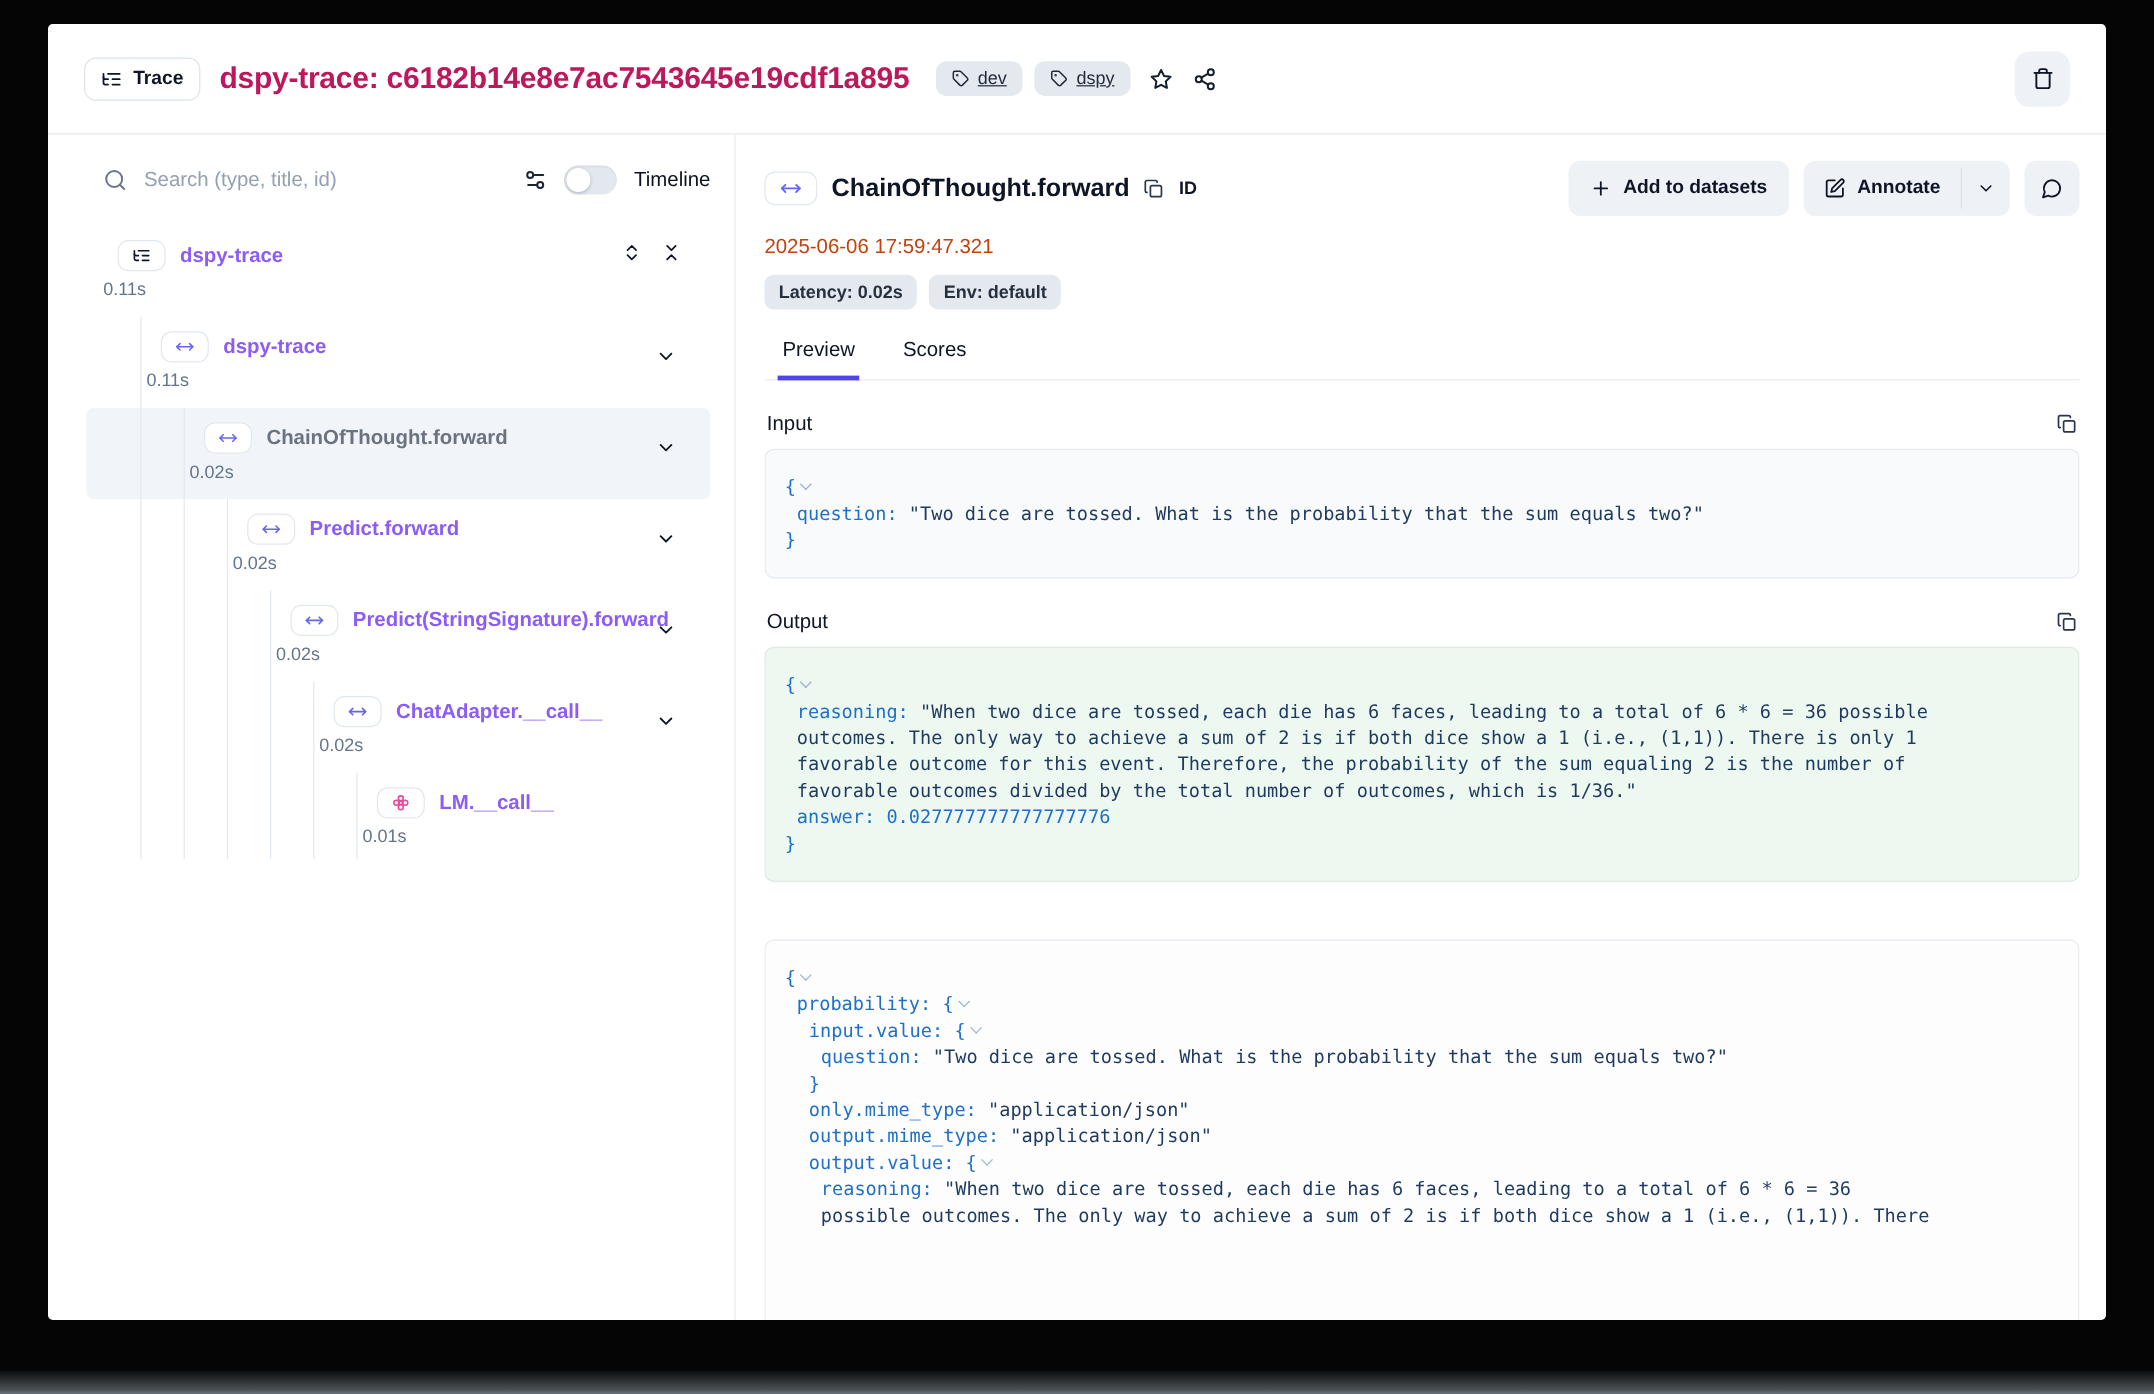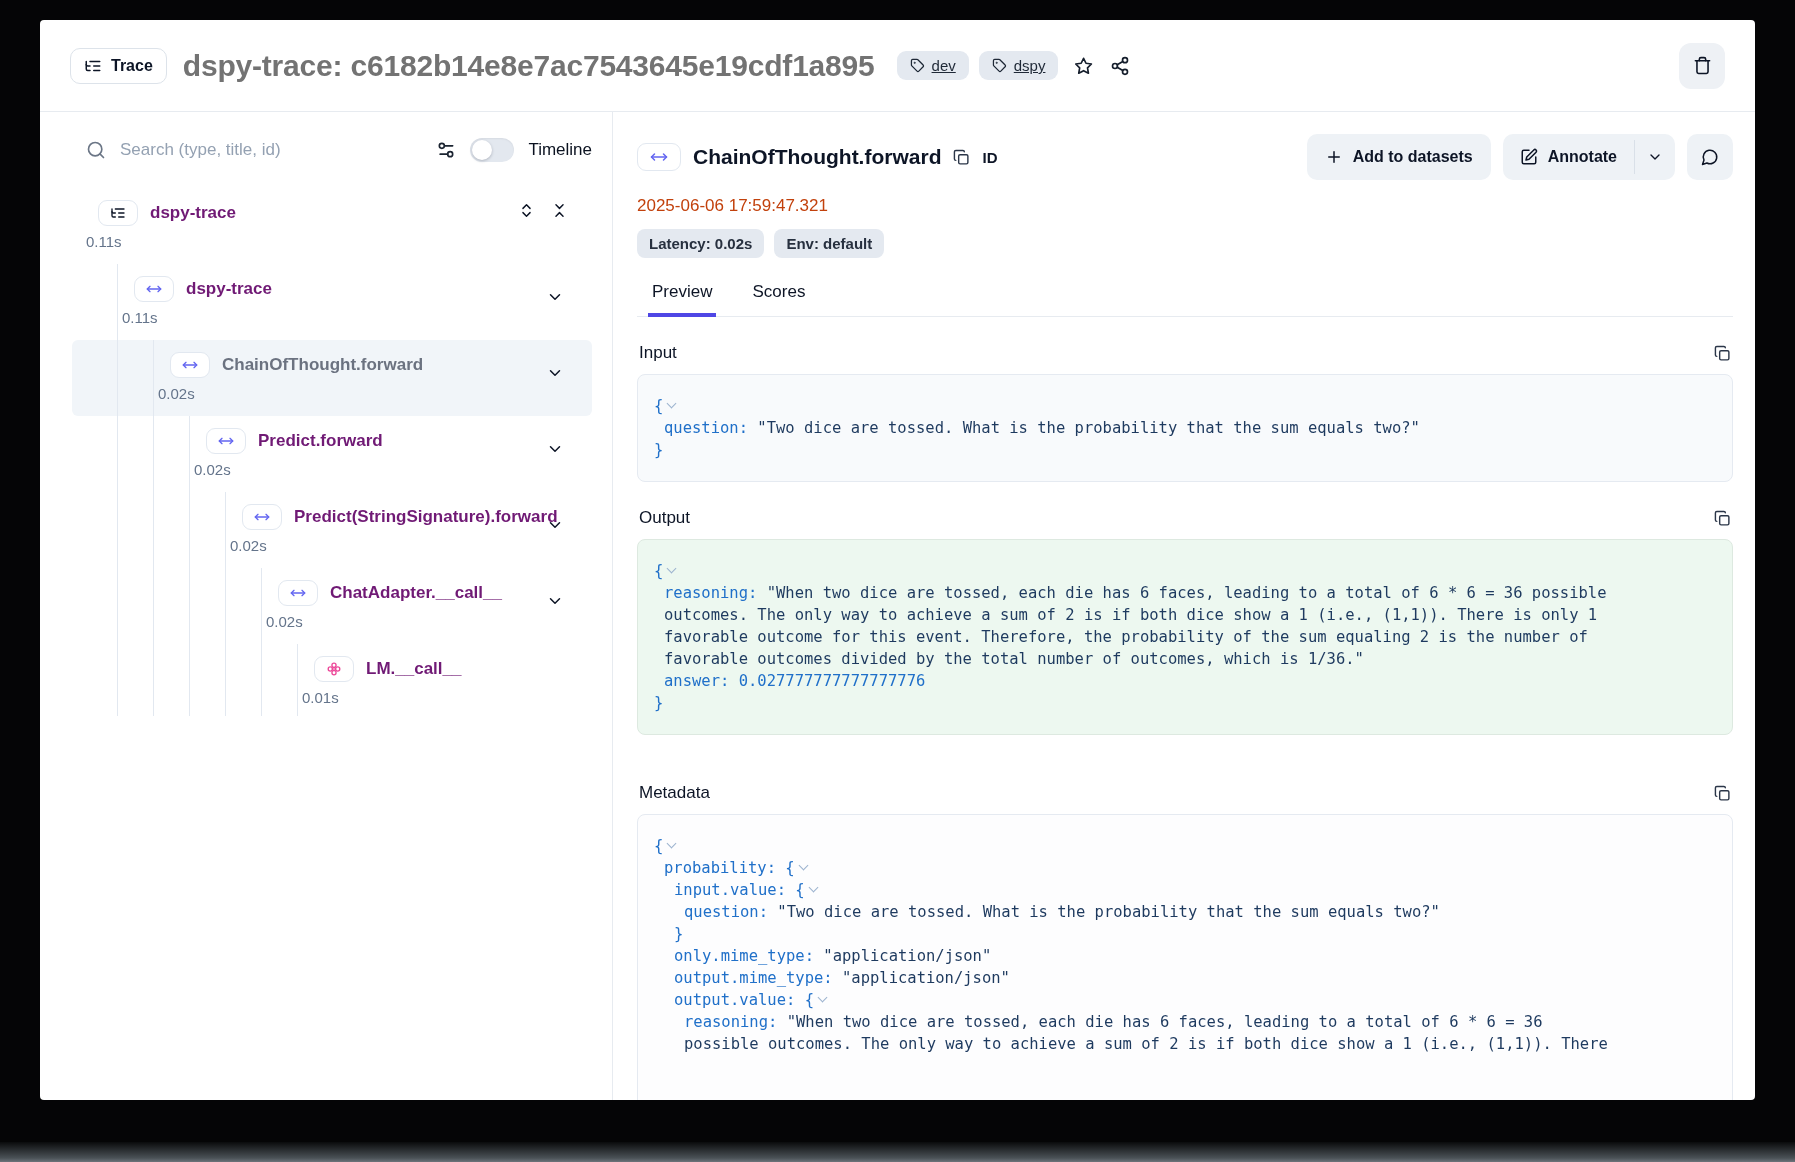--- a/index.html
+++ b/index.html
@@ -9,21 +9,21 @@
            background:linear-gradient(180deg,#0a0b0c 0%,#4a5156 80%,#6d747b 100%); }
   .window { position:absolute; left:40px; top:20px; width:1715px; height:1080px;
             background:#ffffff; border-radius:4px; overflow:hidden; display:flex; flex-direction:column; }
 
   
   .titlebar { height:92px; flex:0 0 92px; display:flex; align-items:center; gap:16px;
               padding:0 30px; border-bottom:1px solid #e7ebf0; }
   .trace-badge { display:flex; align-items:center; gap:9px; padding:8px 13px; border:1px solid #dde3ea;
                  border-radius:10px; font-size:16px; font-weight:700; color:#0d1526; background:#fff; }
   .trace-badge .ic { width:18px; height:18px; color:#0d1526; }
-  h1.page-title { font-size:30px; font-weight:700; color:#737373; letter-spacing:-0.2px; white-space:nowrap; }
+  h1.page-title { font-size:25px; font-weight:700; color:#be185d; letter-spacing:-0.2px; white-space:nowrap; }
   .tags { display:flex; gap:10px; margin-left:6px; }
   .tag-pill { display:flex; align-items:center; gap:7px; background:#e4e9f0; border-radius:9px;
               padding:6px 13px; font-size:15px; font-weight:500; color:#1f2937; cursor:pointer;text-decoration:underline; }
   .tag-pill .ic { width:15px; height:15px; color:#1f2937; }
   .bare-ic-btn { background:none; border:none; color:#151e2c; cursor:pointer; display:flex; align-items:center; }
   .bare-ic-btn .ic { width:20px; height:20px; }
   .titlebar .spacer { flex:1; }
   .boxed-ic-btn { width:46px; height:46px; background:#eef1f5; border:none; border-radius:12px;
                   display:flex; align-items:center; justify-content:center; color:#0d1526; cursor:pointer; }
   .boxed-ic-btn .ic { width:19px; height:19px; }
@@ -51,21 +51,21 @@
   .tree { flex:1; position:relative; padding-top:14px; overflow:hidden; }
   .tree-row { position:relative; margin:0 20px 0 32px; padding:12px 0 14px; border-radius:6px; cursor:pointer; }
   .tree-row.selected { background:#f1f5f9; }
   .row-line { display:flex; align-items:center; flex-wrap:wrap; row-gap:8px; }
   .node-badge { display:inline-flex; align-items:center; justify-content:center; width:40px; height:26px;
                 background:#fff; border:1px solid #e2e8f0; border-radius:9px; margin:0 12px; flex:0 0 auto; }
   .node-badge .ic { width:16px; height:16px; }
   .node-badge.trace .ic { color:#0d1526; }
   .node-badge.span .ic { color:#6366f1; }
   .node-badge.gen .ic { color:#ec4899; }
-  .node-label { font-size:17px; font-weight:600; color:#701a75; white-space:nowrap; }
+  .node-label { font-size:17px; font-weight:600; color:#8b5cf6; white-space:nowrap; }
   .tree-row.selected .node-label { color:#6b7280; }
   .node-duration { margin-top:7px; font-size:15px; color:#64748b; }
   .row-actions { position:absolute; right:24px; top:14px; display:flex; gap:16px; color:#0d1526; }
   .row-actions .mini-btn { cursor:pointer; display:flex; }
   .row-actions .ic { width:17px; height:17px; }
   .row-chevron { position:absolute; right:28px; bottom:34px; color:#0d1526; cursor:pointer; display:flex; }
   .row-chevron .ic { width:18px; height:18px; }
   .tree-guide { position:absolute; width:1px; background:#e2e8f0; }
 
   
@@ -432,29 +432,20 @@
                 <div class="code-line" style="padding-left:0px"><span class="tk-brace">{</span><span class="chev"></span></div>
                 <div class="code-line" style="padding-left:10px"><span class="tk-key">reasoning:</span><span class="tk-str"> "When two dice are tossed, each die has 6 faces, leading to a total of 6 * 6 = 36 possible</span></div>
                 <div class="code-line" style="padding-left:10px"><span class="tk-str">outcomes. The only way to achieve a sum of 2 is if both dice show a 1 (i.e., (1,1)). There is only 1</span></div>
                 <div class="code-line" style="padding-left:10px"><span class="tk-str">favorable outcome for this event. Therefore, the probability of the sum equaling 2 is the number of</span></div>
                 <div class="code-line" style="padding-left:10px"><span class="tk-str">favorable outcomes divided by the total number of outcomes, which is 1/36."</span></div>
                 <div class="code-line" style="padding-left:10px"><span class="tk-key">answer:</span><span class="tk-num"> 0.027777777777777776</span></div>
                 <div class="code-line" style="padding-left:0px"><span class="tk-brace">}</span></div>
               </div>
             </section>
             <section class="io-section gap-top">
-              <div class="sec-head">
-                <span class="sec-title">Metadata</span>
-                <span class="copy-ic">
-                  <svg class="ic" viewBox="0 0 24 24" fill="none" stroke="currentColor" stroke-width="2" stroke-linecap="round" stroke-linejoin="round">
-                    <rect x="8" y="8" width="13" height="13" rx="2"></rect>
-                    <path d="M4 16c-1.1 0-2-.9-2-2V4c0-1.1.9-2 2-2h10c1.1 0 2 .9 2 2"></path>
-                  </svg>
-                </span>
-              </div>
               <div class="code-box plain clip-bottom">
                 <div class="code-line" style="padding-left:0px"><span class="tk-brace">{</span><span class="chev"></span></div>
                 <div class="code-line" style="padding-left:10px"><span class="tk-key">probability:</span><span class="tk-brace"> {</span><span class="chev"></span></div>
                 <div class="code-line" style="padding-left:20px"><span class="tk-key">input.value:</span><span class="tk-brace"> {</span><span class="chev"></span></div>
                 <div class="code-line" style="padding-left:30px"><span class="tk-key">question:</span><span class="tk-str"> "Two dice are tossed. What is the probability that the sum equals two?"</span></div>
                 <div class="code-line" style="padding-left:20px"><span class="tk-brace">}</span></div>
                 <div class="code-line" style="padding-left:20px"><span class="tk-key">only.mime_type:</span><span class="tk-str"> "application/json"</span></div>
                 <div class="code-line" style="padding-left:20px"><span class="tk-key">output.mime_type:</span><span class="tk-str"> "application/json"</span></div>
                 <div class="code-line" style="padding-left:20px"><span class="tk-key">output.value:</span><span class="tk-brace"> {</span><span class="chev"></span></div>
                 <div class="code-line" style="padding-left:30px"><span class="tk-key">reasoning:</span><span class="tk-str"> "When two dice are tossed, each die has 6 faces, leading to a total of 6 * 6 = 36</span></div>

